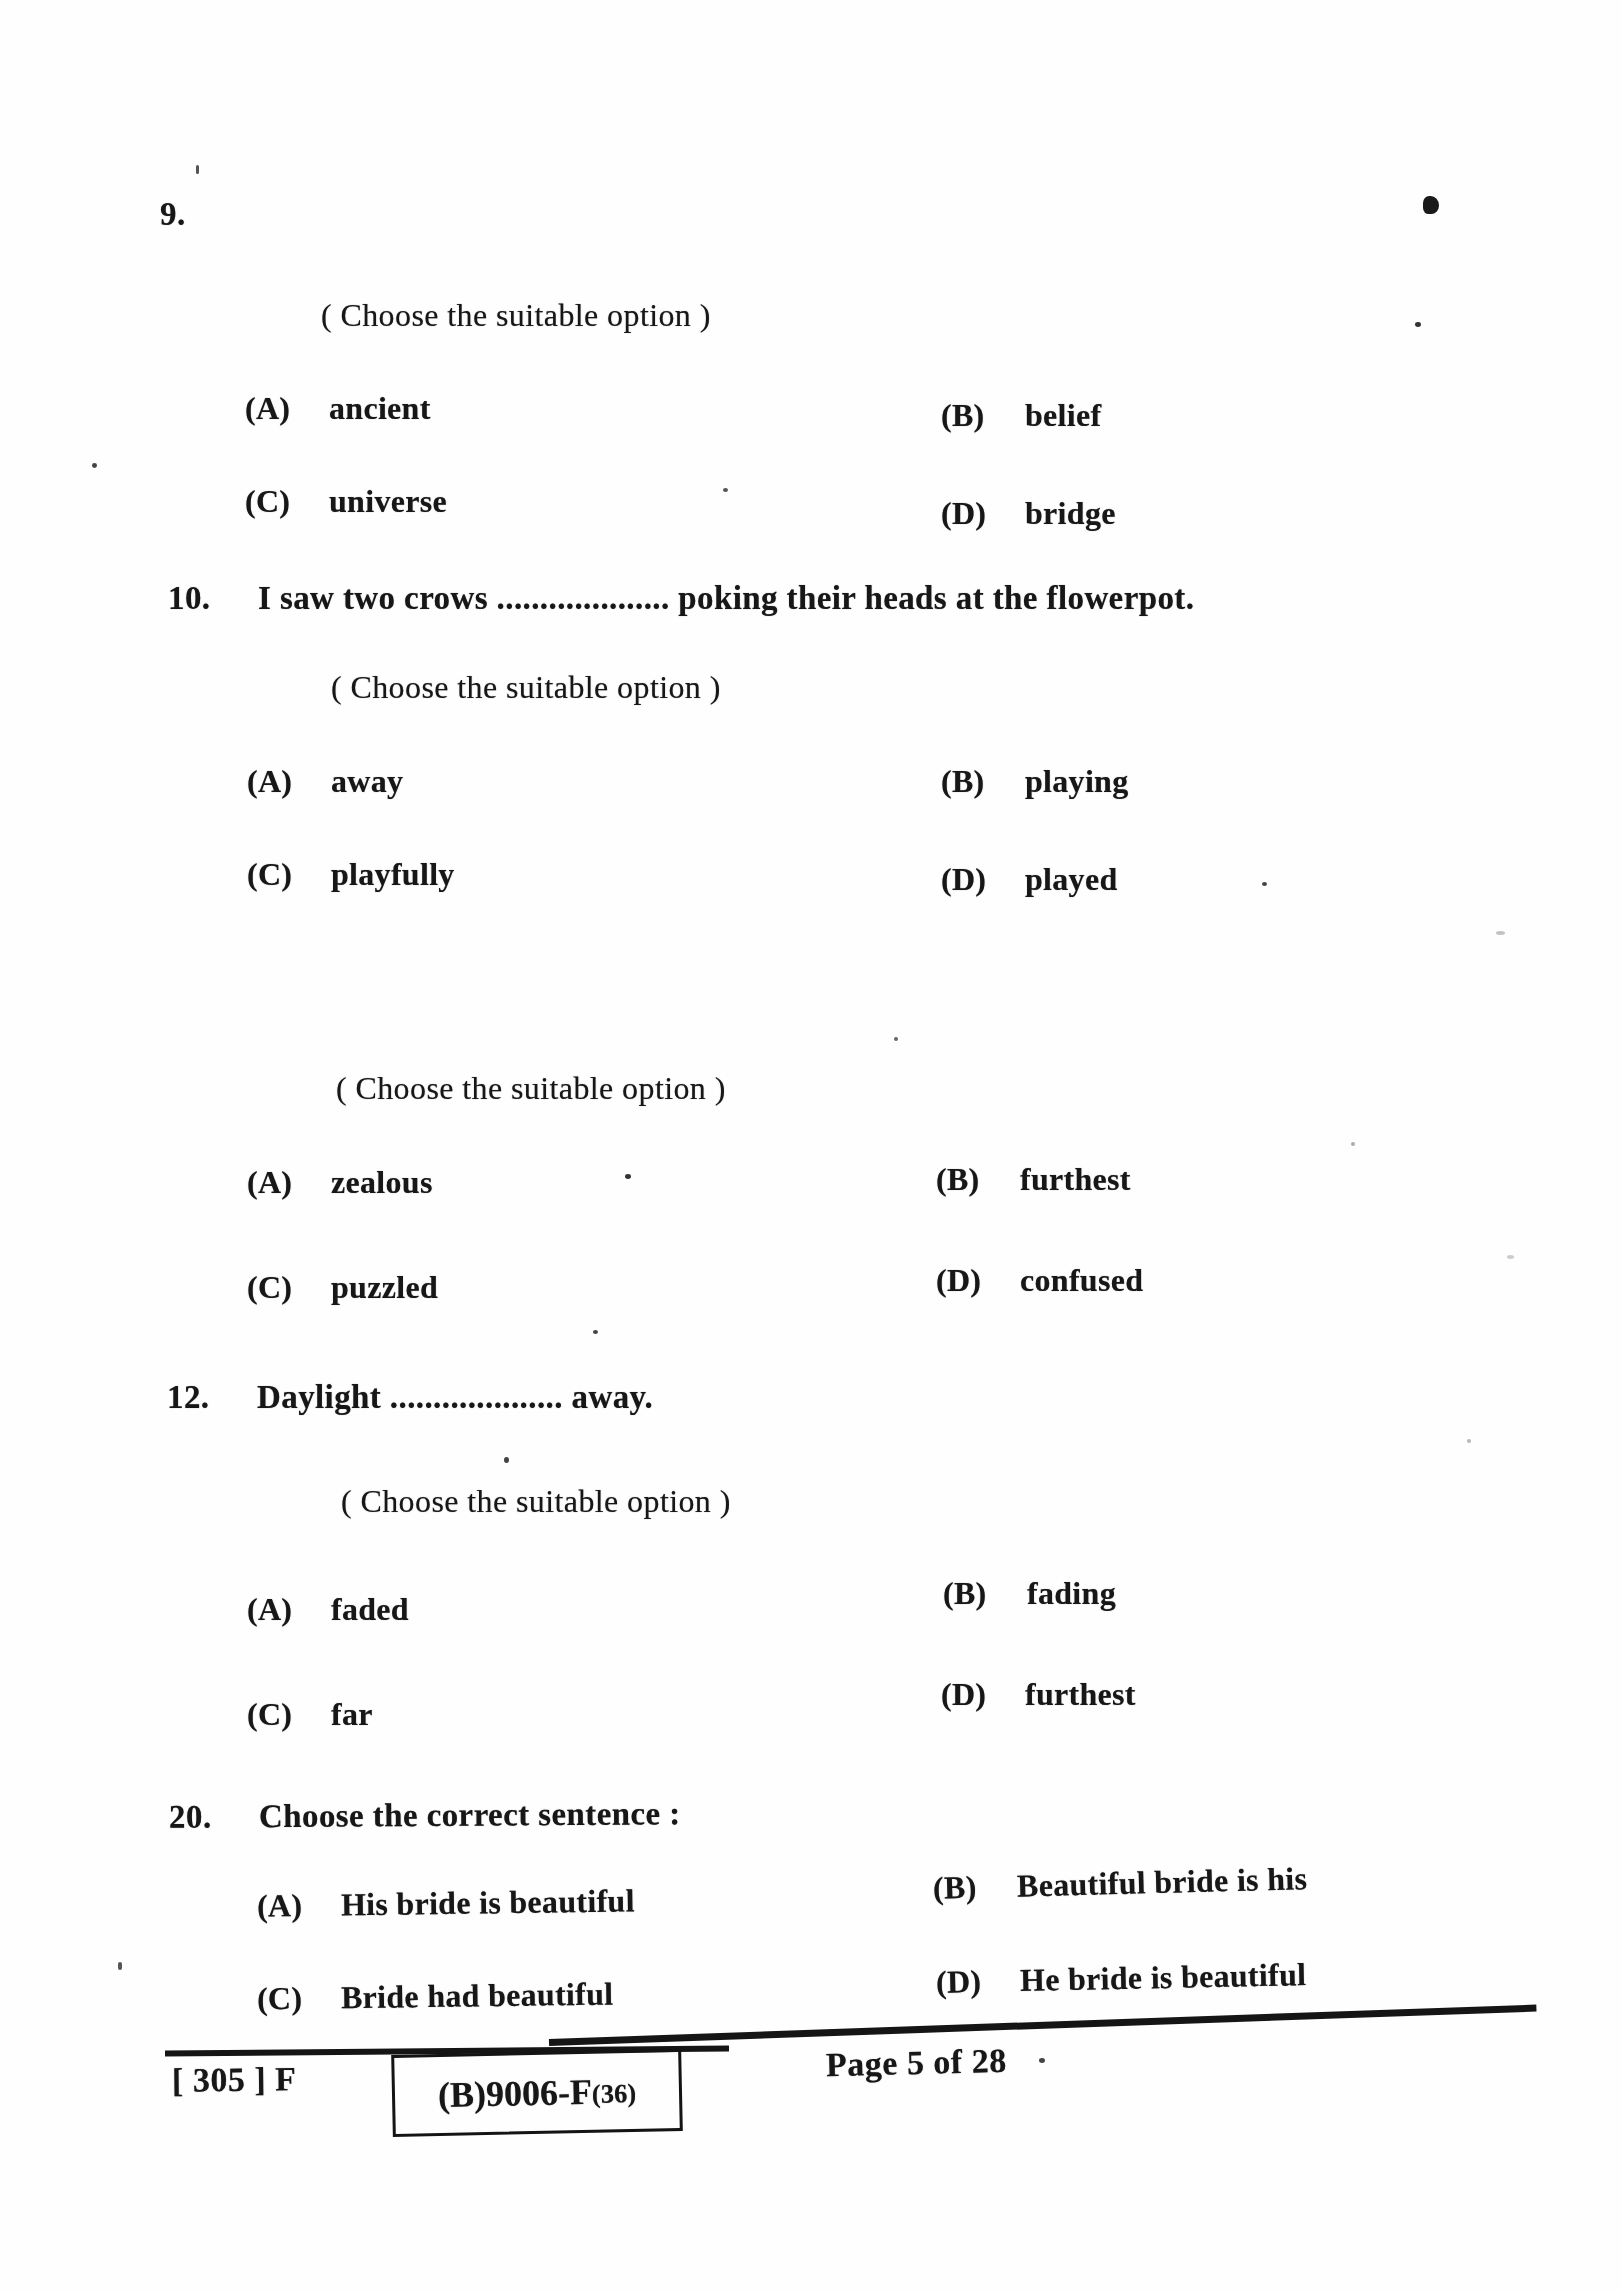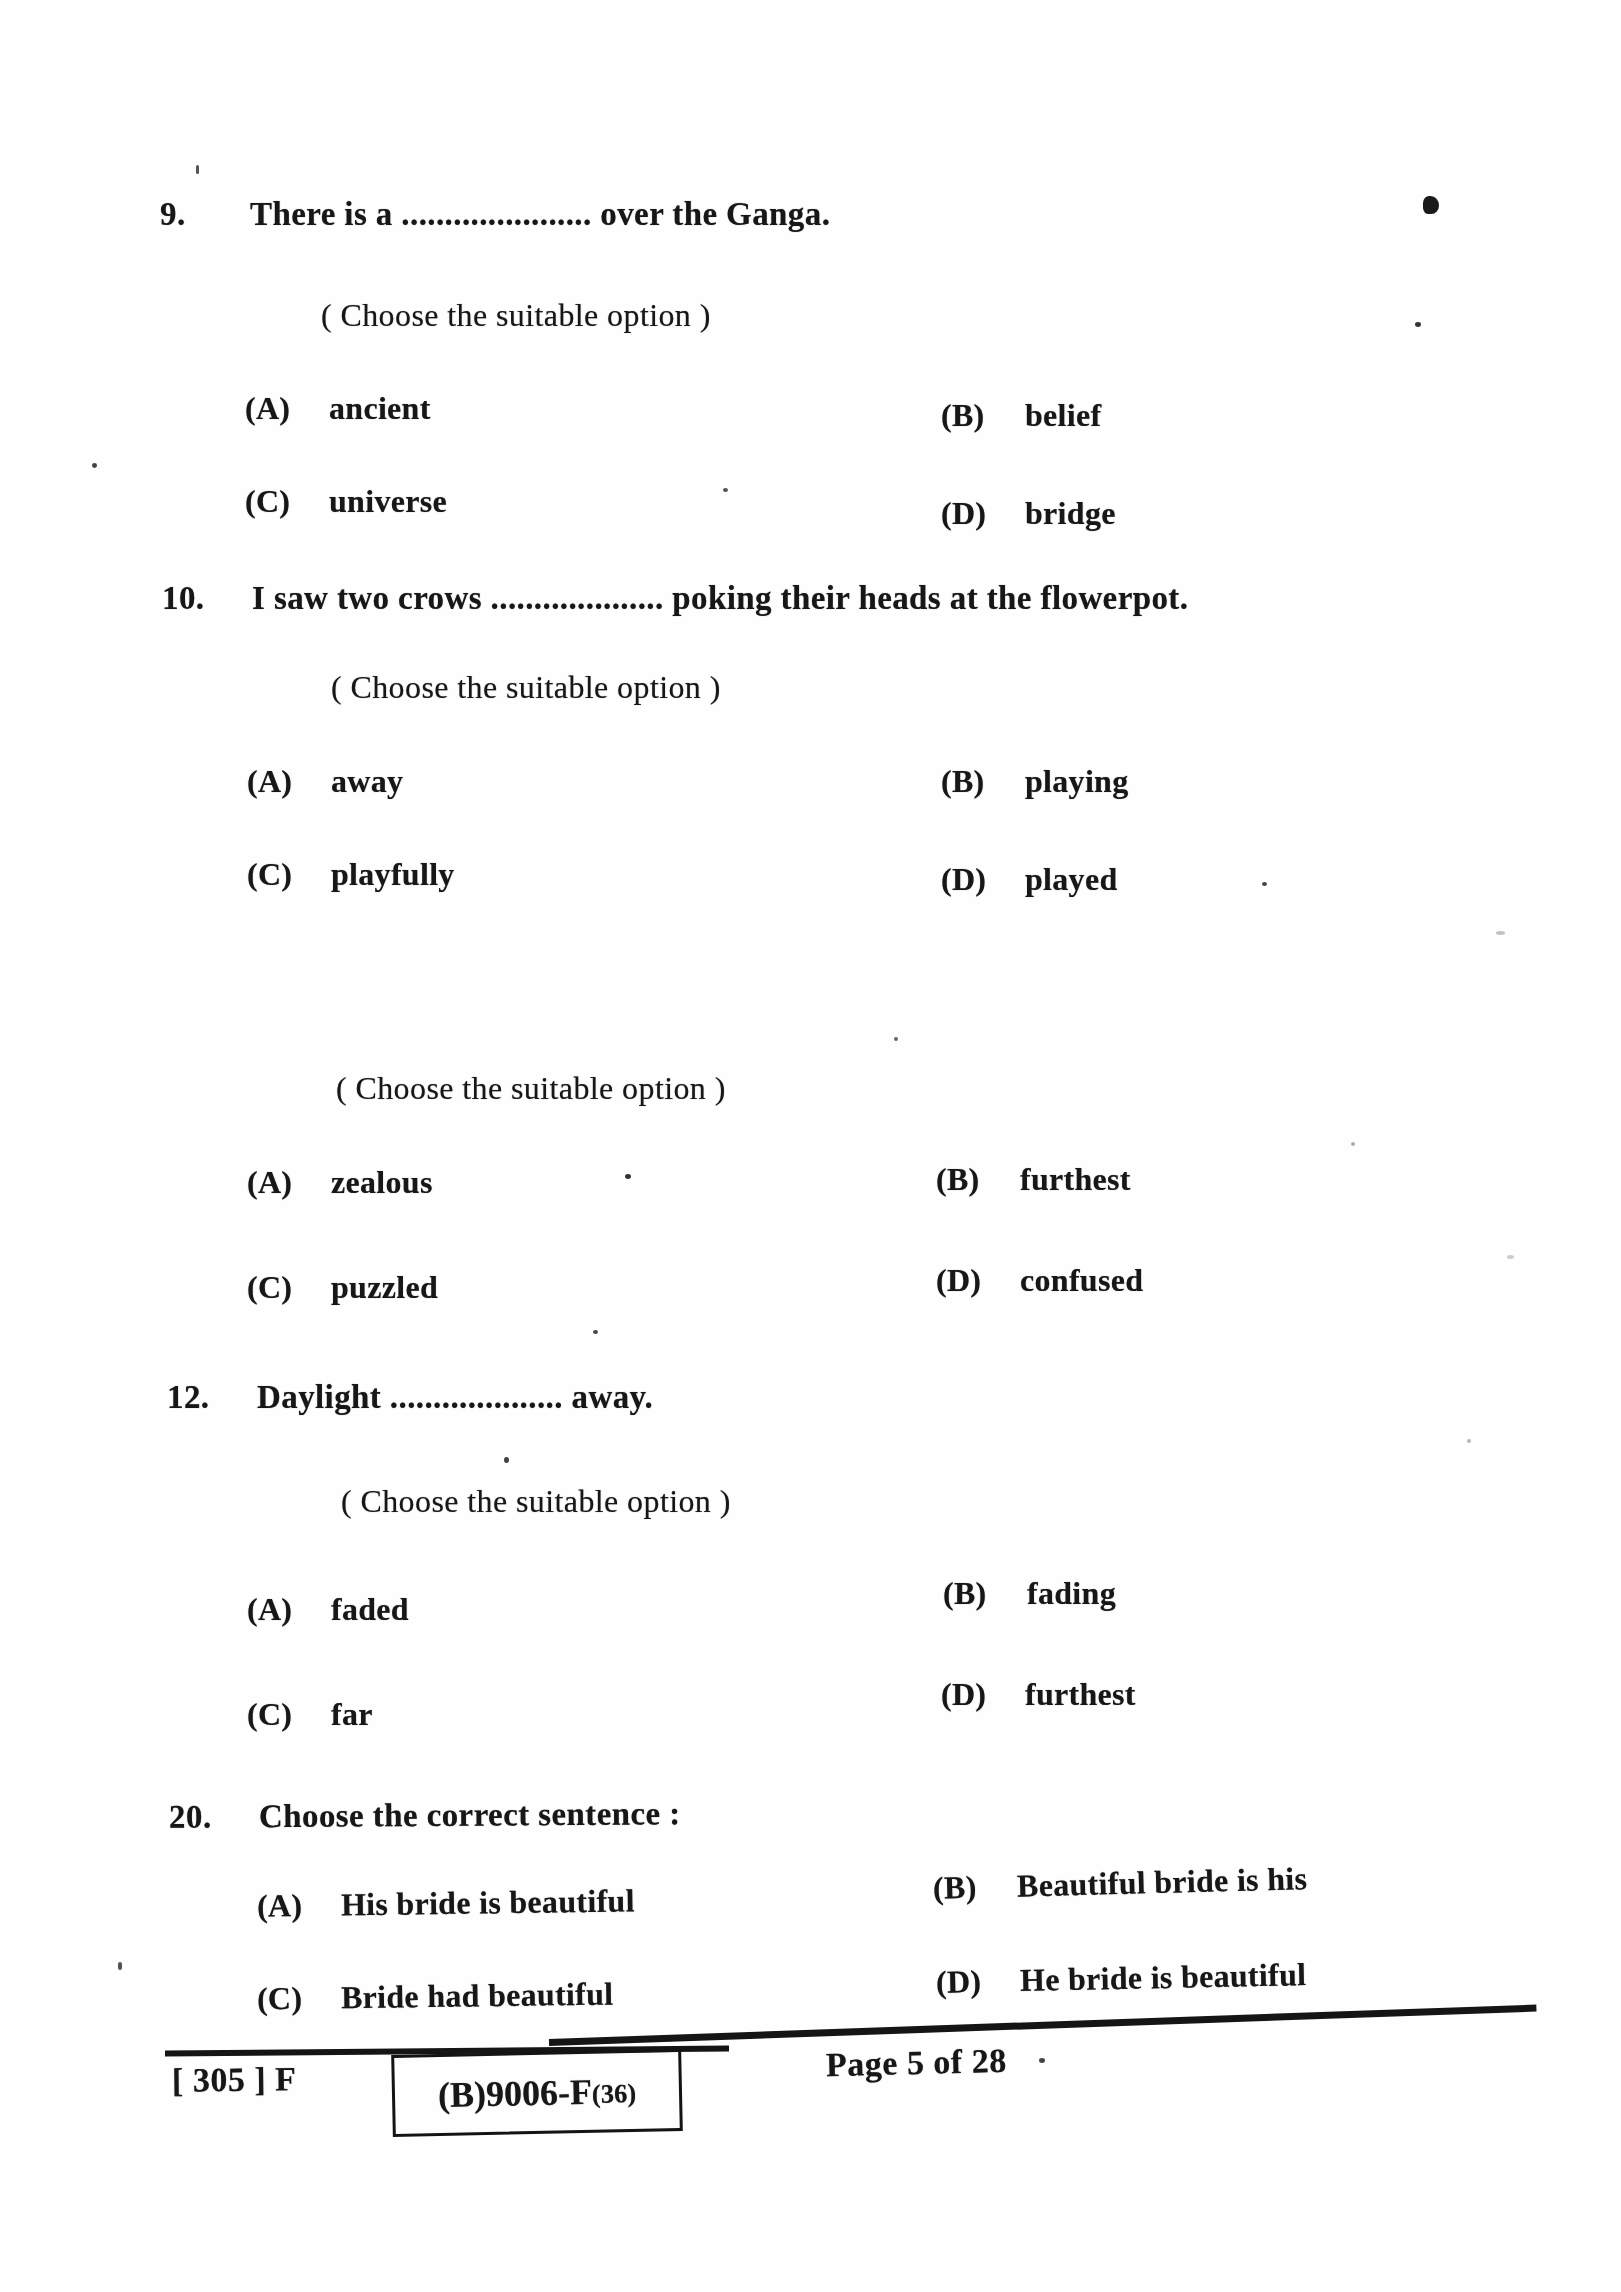--- a/index.html
+++ b/index.html
@@ -64,41 +64,40 @@
   .codebox .small{font-size:26.5px;font-weight:600;margin-top:5.9px;}
   .speck{position:absolute;display:block;background:#333;border-radius:50%;}
 </style>
 </head>
 <body>
 
 <div class="page">
 
   <div class="qline" style="left:160px;top:196px;">
     <span class="qnum">9.</span>
-    <span class="qtext">There is a ...................... over the Ganga.</span>
   </div>
   <div class="choose" style="left:321px;top:297px;">( Choose the suitable option )</div>
   <div class="opt" style="left:245px;top:390px;">
     <span class="olabel">(A)</span>
     <span class="otext">ancient</span>
   </div>
   <div class="opt" style="left:941px;top:397px;">
     <span class="olabel">(B)</span>
     <span class="otext">belief</span>
   </div>
   <div class="opt" style="left:245px;top:483px;">
     <span class="olabel">(C)</span>
     <span class="otext">universe</span>
   </div>
   <div class="opt" style="left:941px;top:495px;">
     <span class="olabel">(D)</span>
     <span class="otext">bridge</span>
   </div>
 
-  <div class="qline" style="left:162px;top:580px;">
+  <div class="qline" style="left:168px;top:580px;">
     <span class="qnum">10.</span>
     <span class="qtext">I saw two crows .................... poking their heads at the flowerpot.</span>
   </div>
   <div class="choose" style="left:331px;top:669px;">( Choose the suitable option )</div>
   <div class="opt" style="left:247px;top:763px;">
     <span class="olabel">(A)</span>
     <span class="otext">away</span>
   </div>
   <div class="opt" style="left:941px;top:763px;">
     <span class="olabel">(B)</span>

